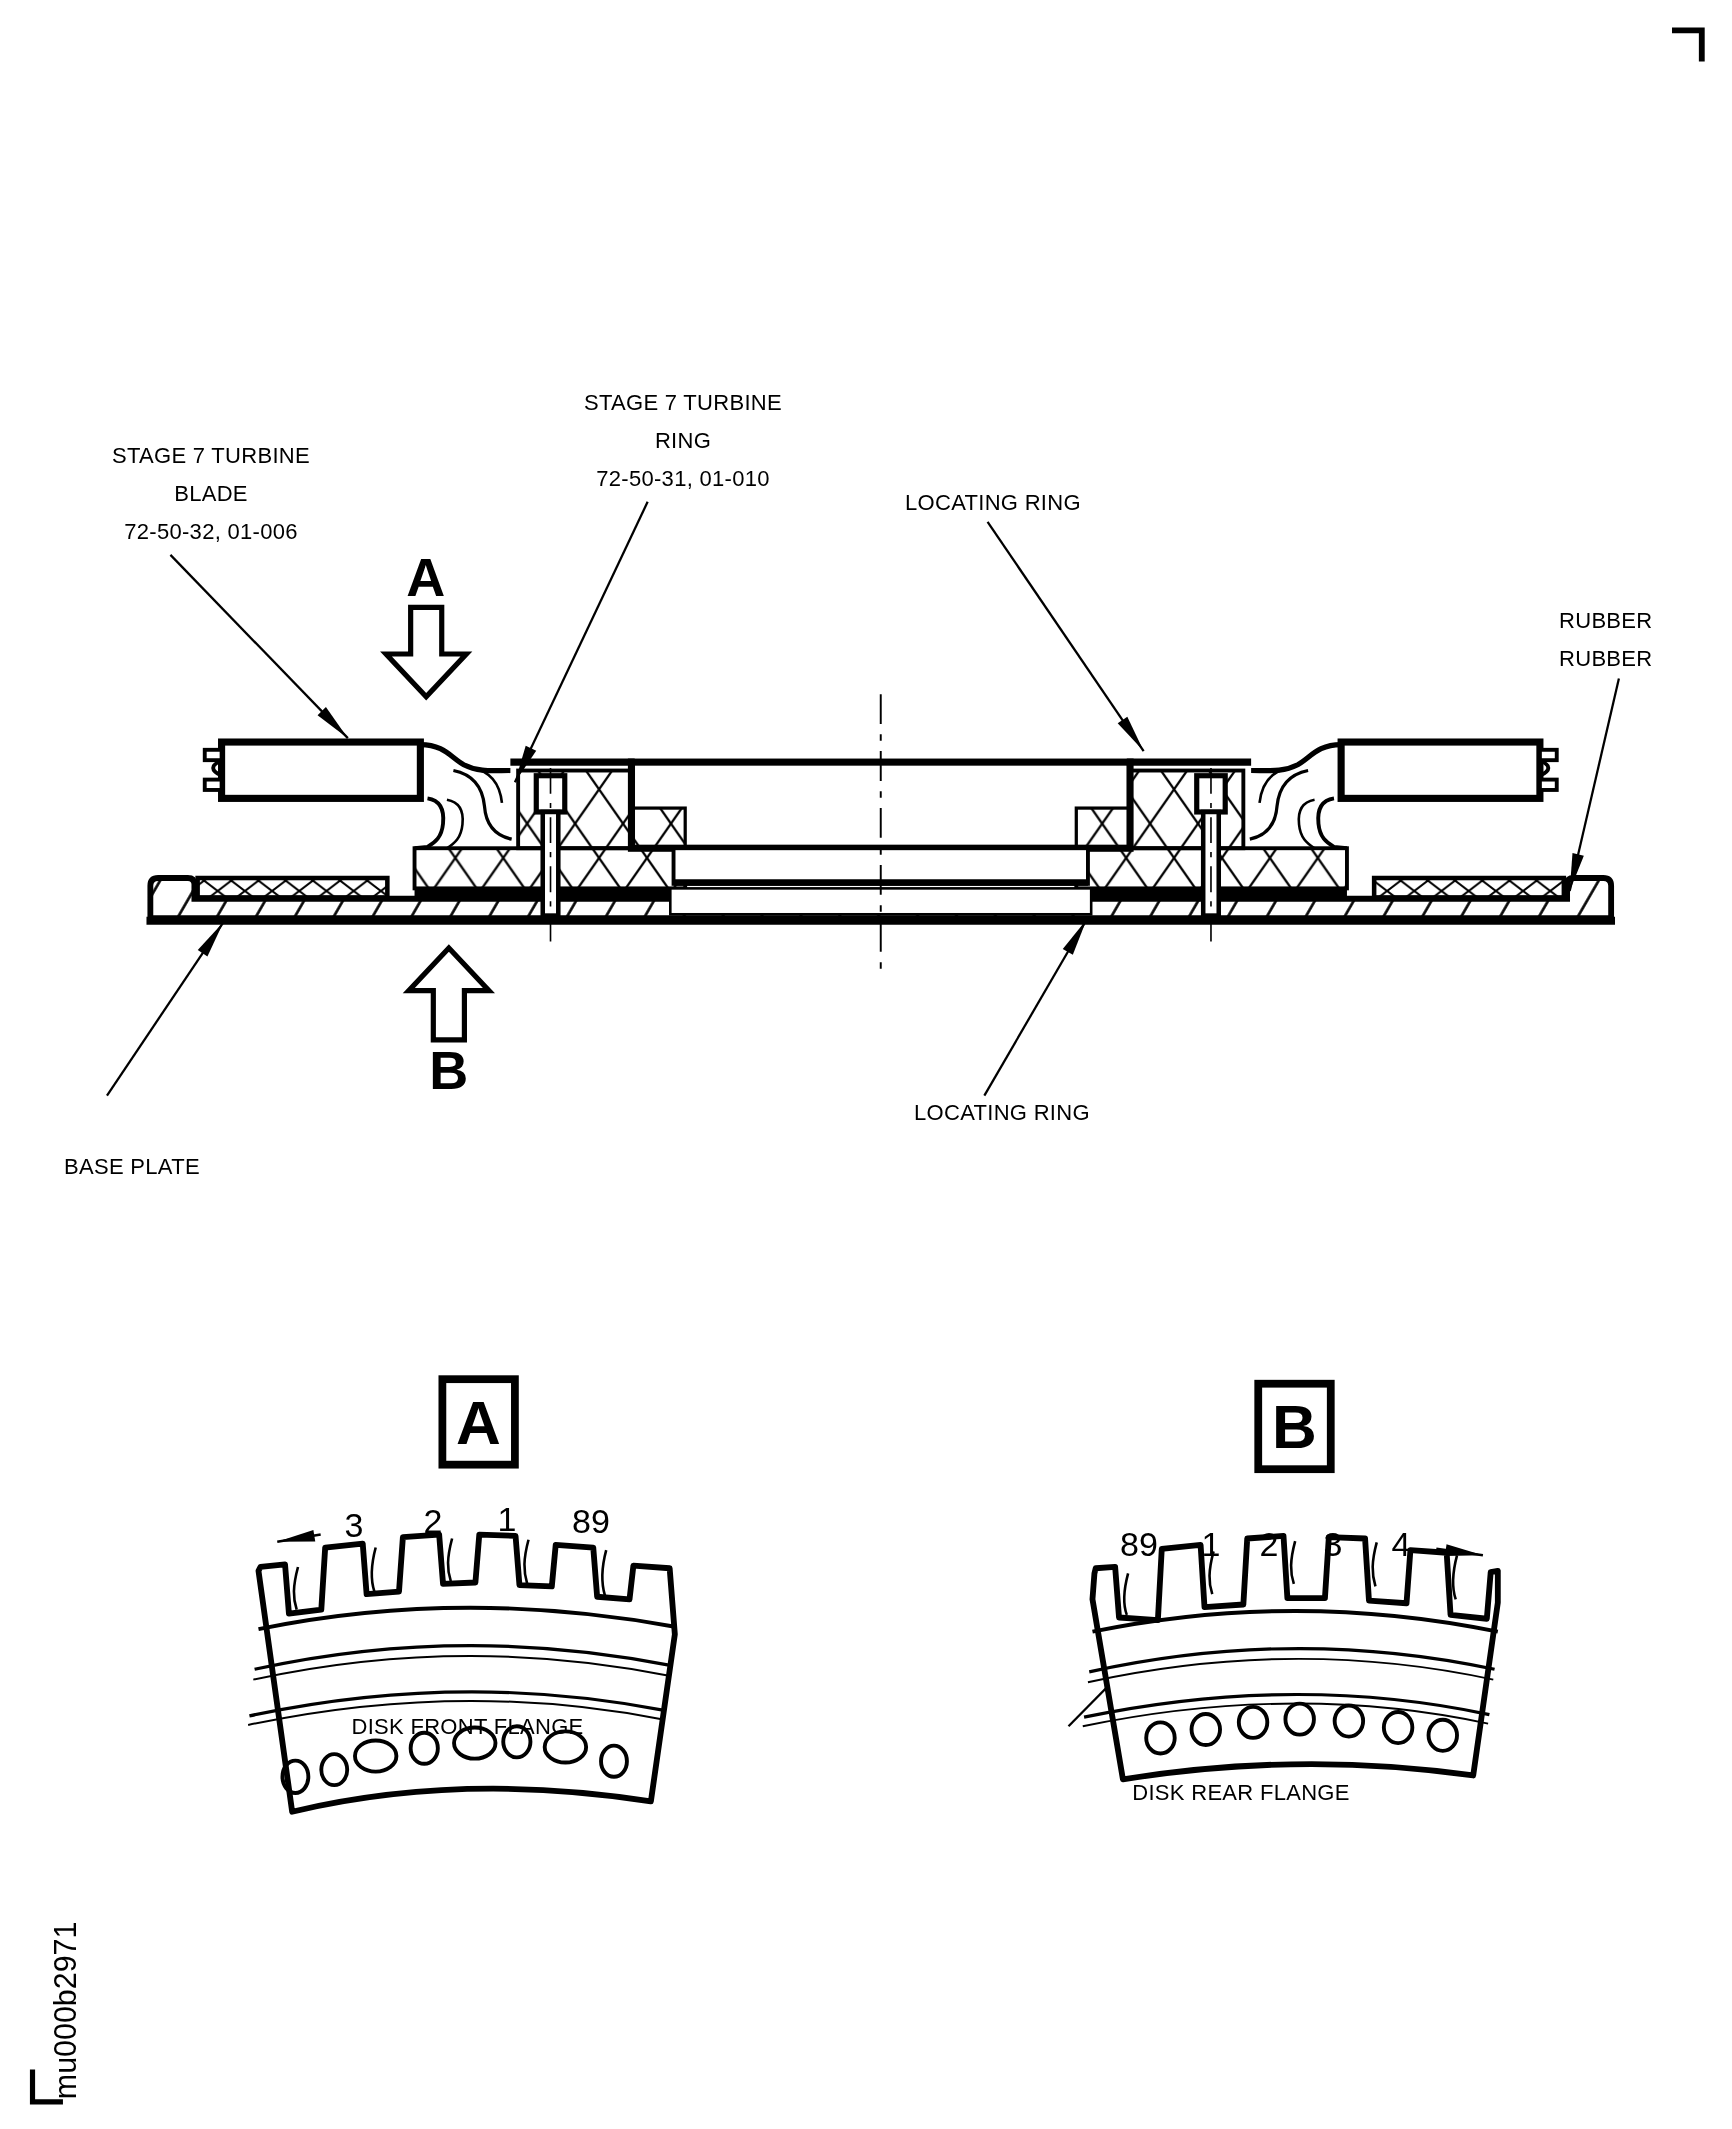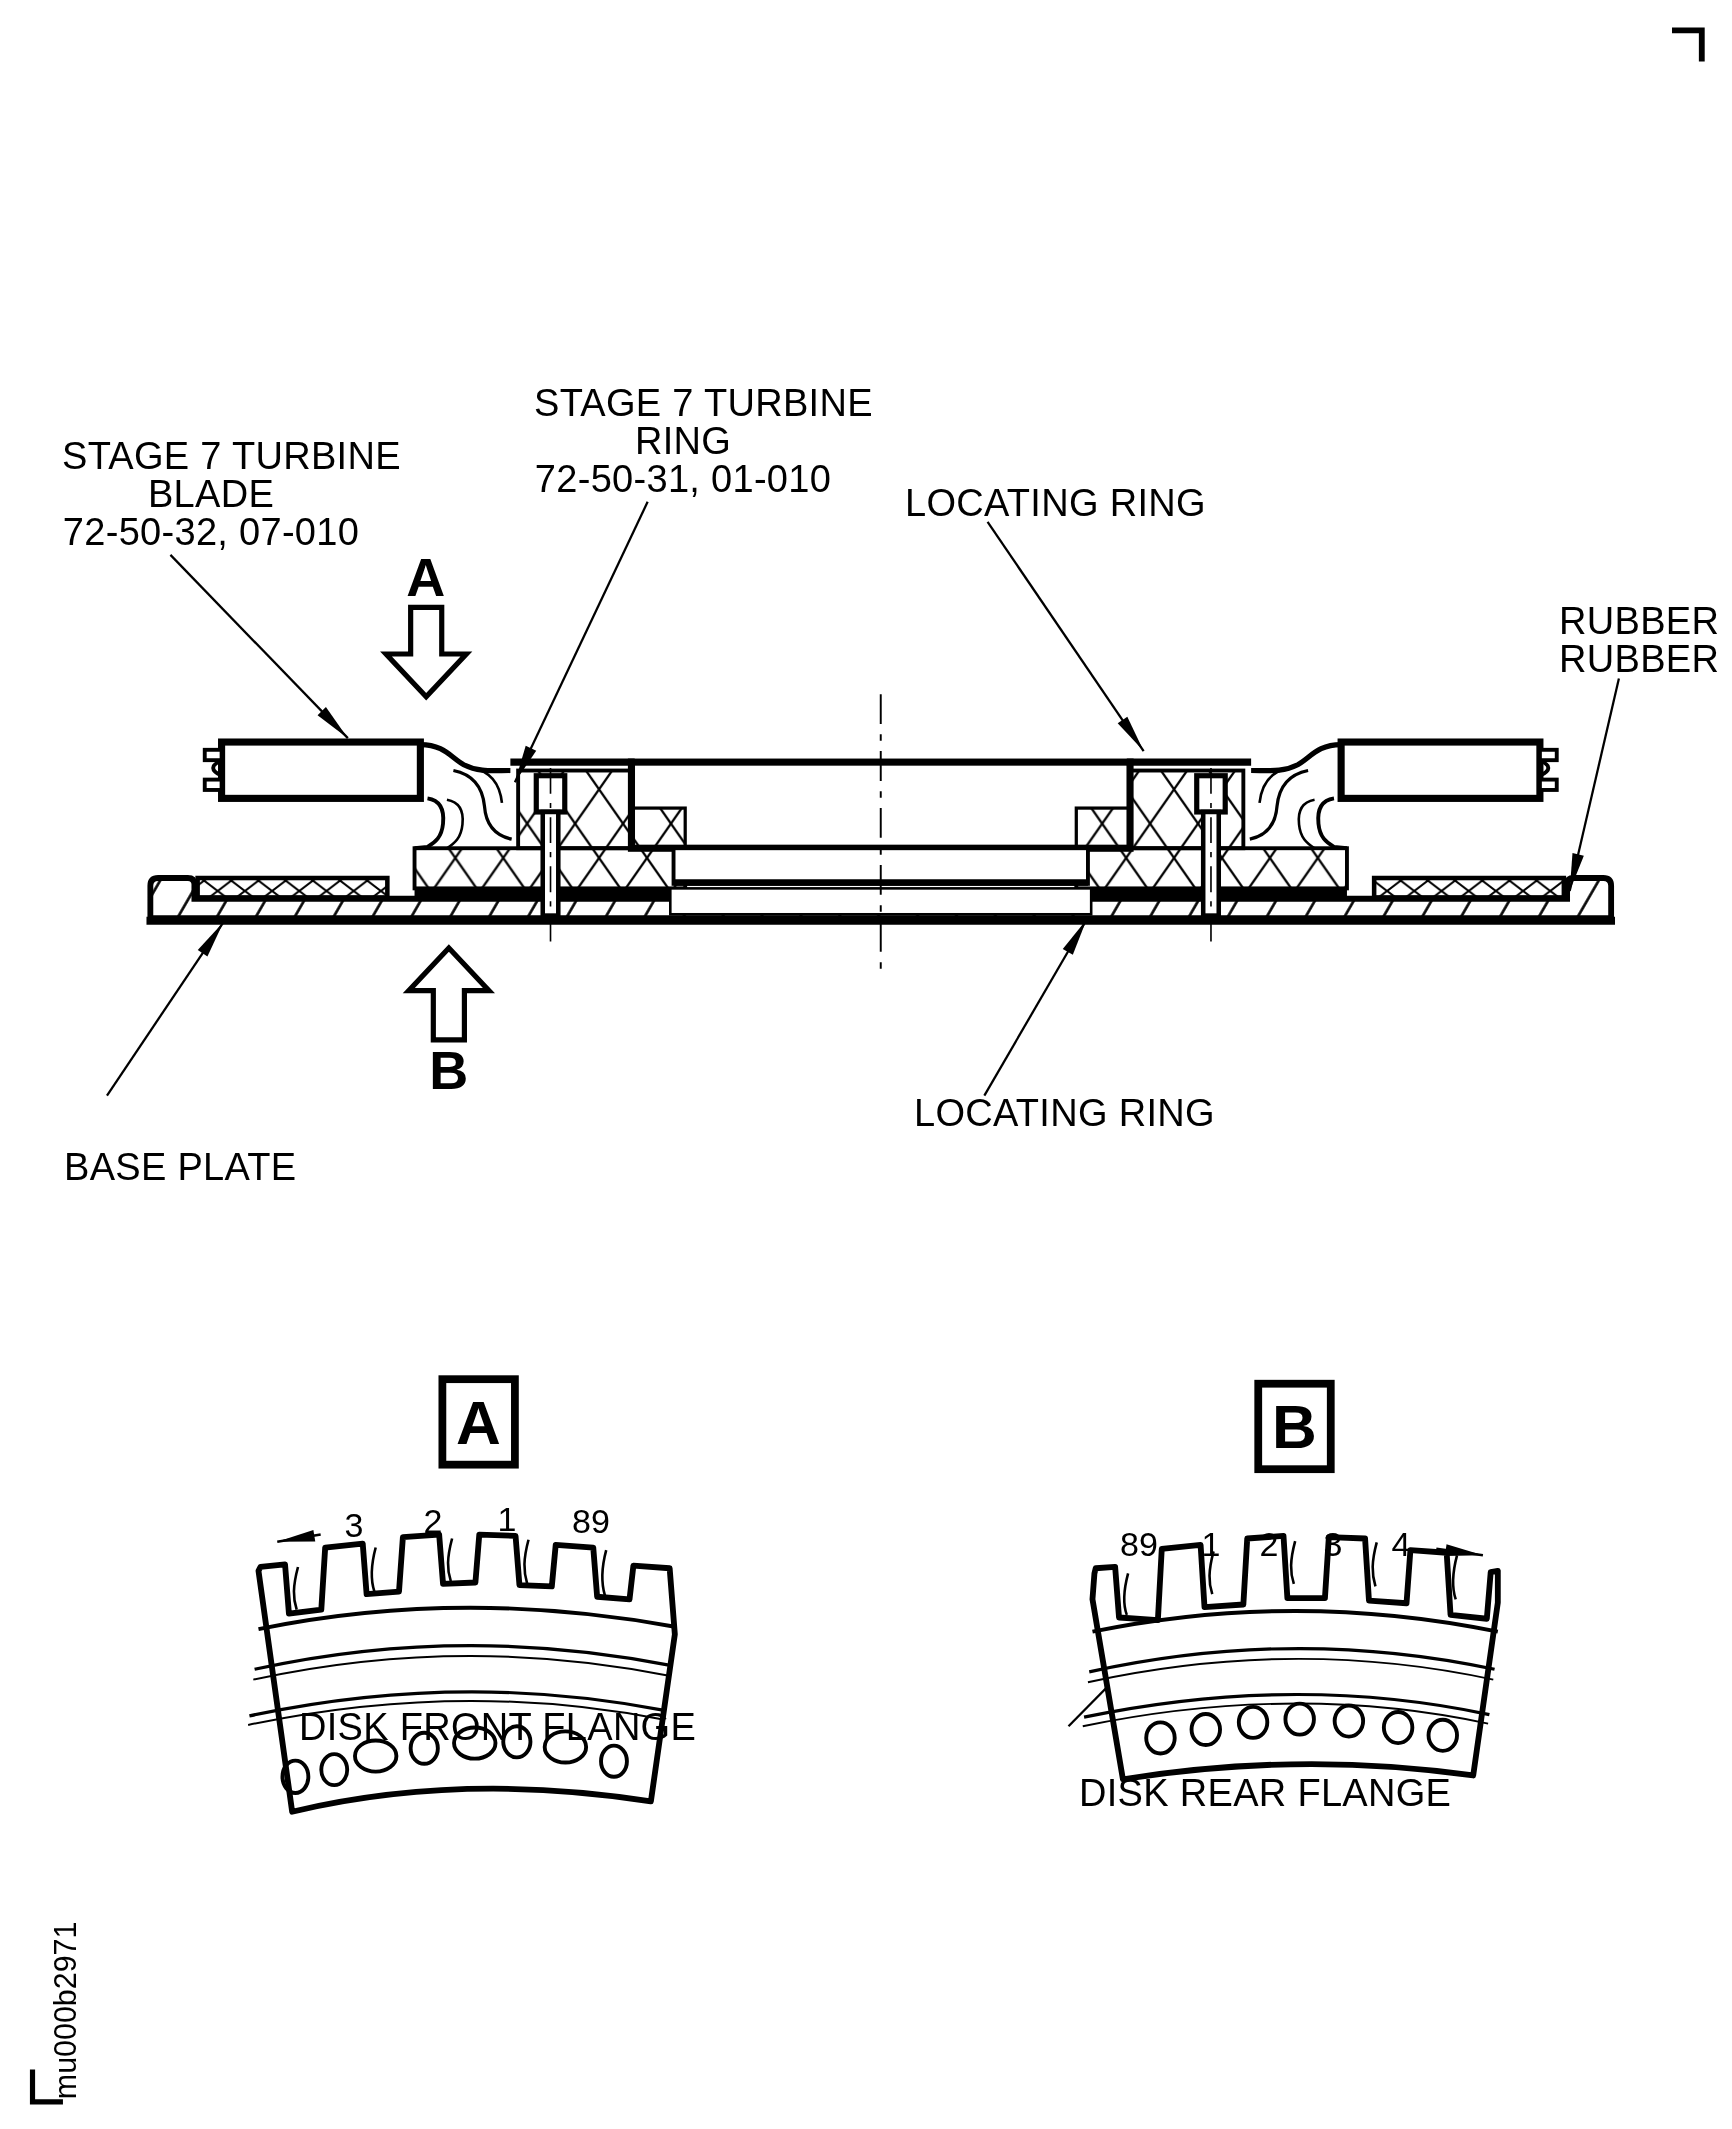--- a/index.html
+++ b/index.html
@@ -1,19 +1,19 @@
 <!DOCTYPE html>
 <html style="font-size:10.4px"><head>
 <meta charset="utf-8">
 <style>
   html,body{margin:0;padding:0;background:#fff;}
   .page{position:relative;width:1733px;height:2129px;background:#ffffff;overflow:hidden;
         font-family:"Liberation Sans", sans-serif;color:#000;}
   .drawing{position:absolute;left:0;top:0;width:1733px;height:2129px;}
-  .lbl{position:absolute;font-size:38px;line-height:38px;letter-spacing:0.3px;white-space:nowrap;}
+  .lbl{position:absolute;font-size:22px;line-height:38px;letter-spacing:0.3px;white-space:nowrap;}
   .center{text-align:center;}
   .big{font-size:54px;font-weight:bold;line-height:58px;}
   .boxletter{font-size:62px;font-weight:bold;line-height:73px;}
   .num{position:absolute;font-size:34px;width:52px;text-align:center;}
 </style>
 </head>
 <body>
 
 <div class="page">
 
@@ -190,21 +190,21 @@
       <ellipse cx="2083" cy="2658" rx="22" ry="24"></ellipse>
       <ellipse cx="2159" cy="2668" rx="22" ry="24"></ellipse>
       <ellipse cx="2228" cy="2680" rx="22" ry="24"></ellipse>
     </g>
   </g>
 </svg>
 
 <div class="lbl center" style="left:62px;top:437px;width:298px;">
   <div>STAGE 7 TURBINE</div>
   <div>BLADE</div>
-  <div>72-50-32, 07-010</div>
+  <div>72-50-32, 01-006</div>
 </div>
 
 <div class="lbl center" style="left:534px;top:384px;width:298px;">
   <div>STAGE 7 TURBINE</div>
   <div>RING</div>
   <div>72-50-31, 01-010</div>
 </div>
 
 <div class="lbl" style="left:905px;top:484px;">LOCATING RING</div>
 

